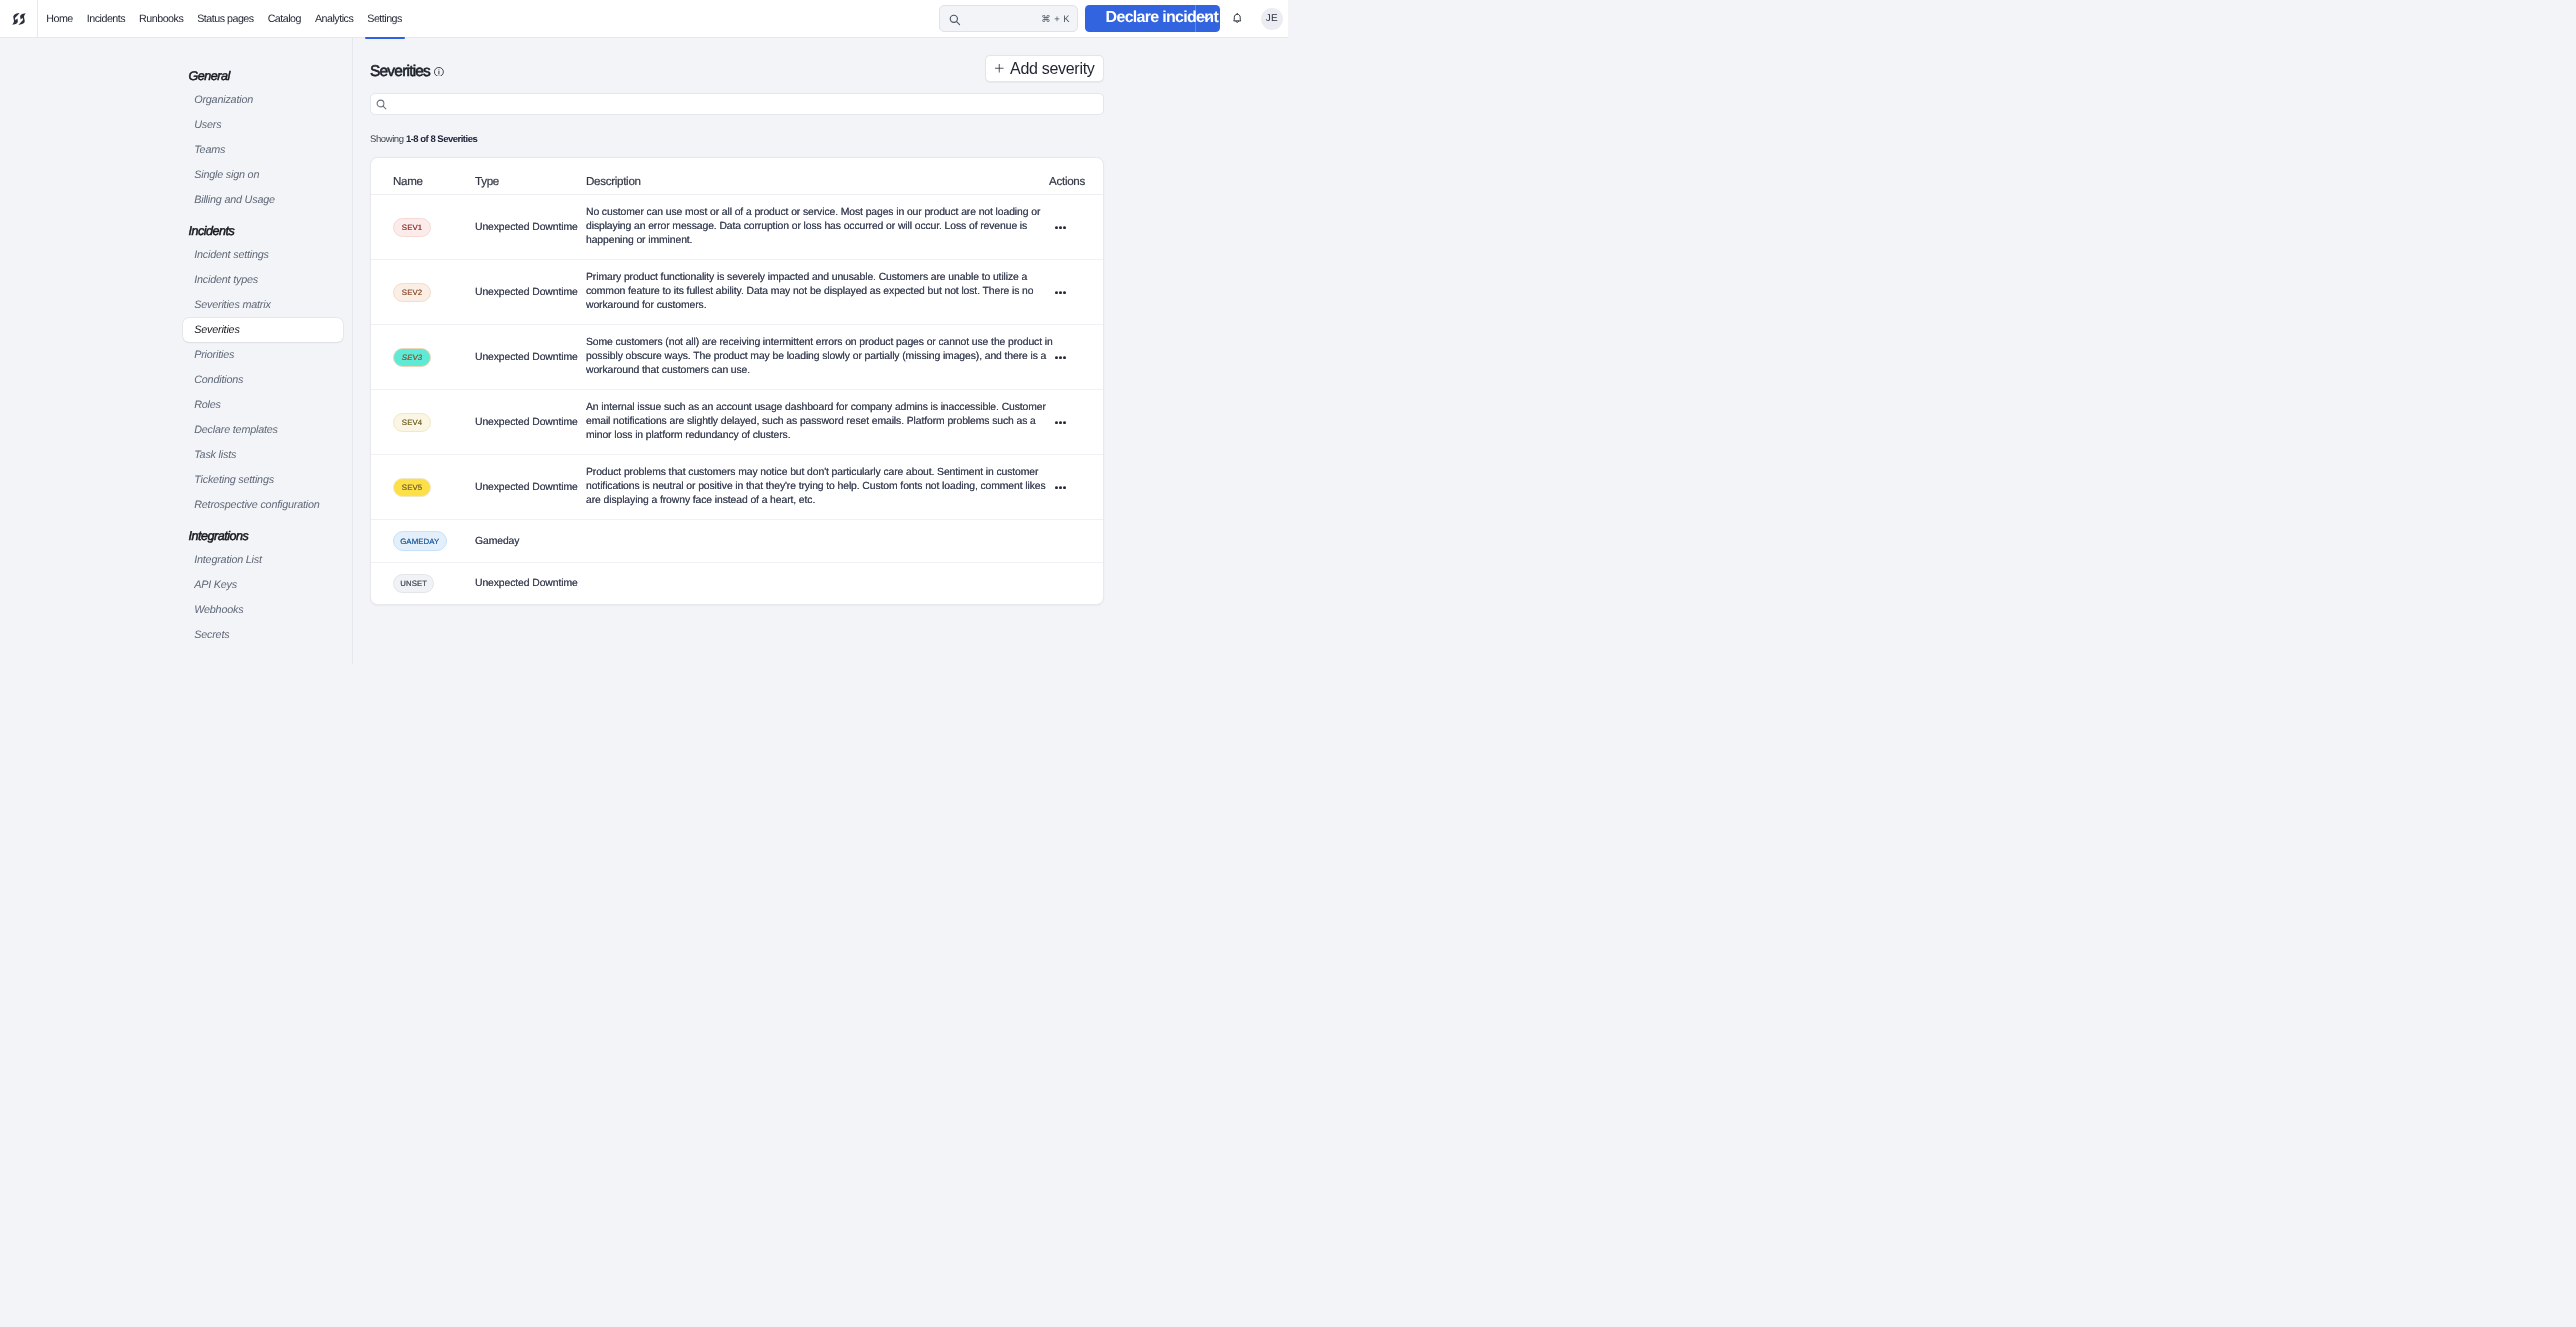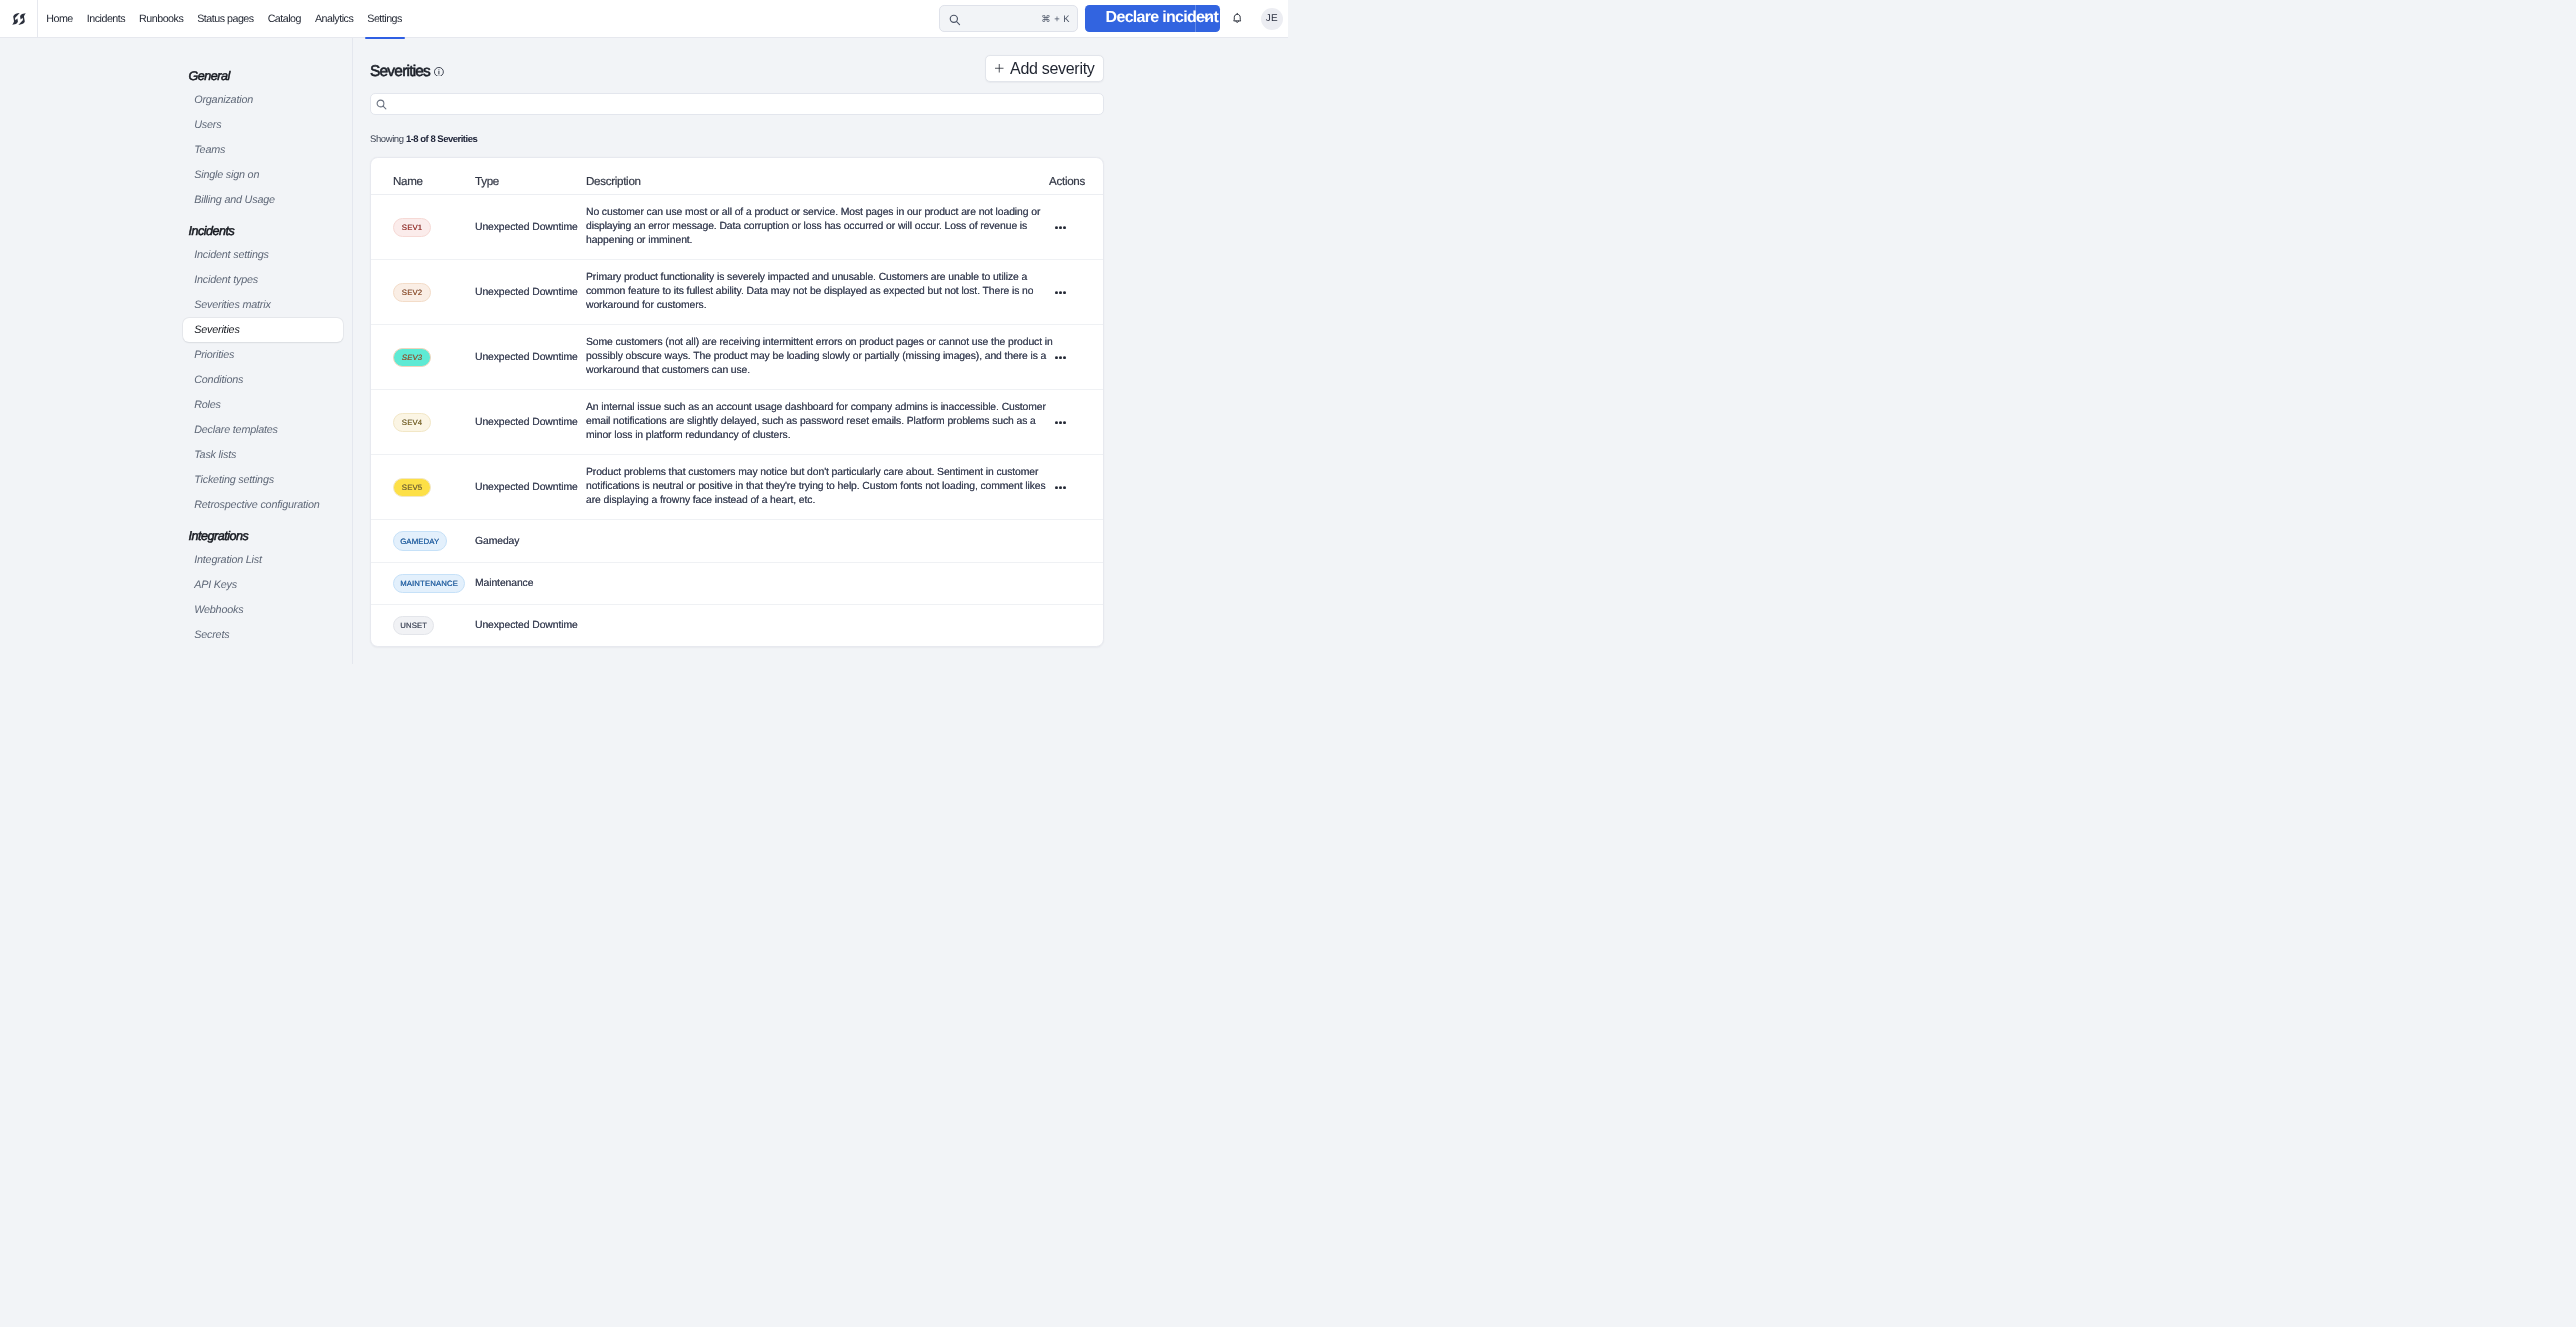--- a/index.html
+++ b/index.html
@@ -236,30 +236,24 @@
                       <circle cx="22.5" cy="4" r="3.5" fill="#242935"></circle>
                     </svg></span></td>
               </tr>
               <tr>
                 <td class="c-name rowpad"><span class="badge" style="background: rgb(227, 240, 252); color: rgb(31, 111, 192); border-color: rgb(198, 225, 248);">GAMEDAY</span></td>
                 <td class="c-type">Gameday</td>
                 <td class="c-desc desc"></td>
                 <td class="c-act"></td>
               </tr>
               <tr>
-                <td class="c-name rowpad"><span class="badge" style="background: rgb(227, 240, 252); color: rgb(31, 111, 192); border-color: rgb(198, 225, 248);">MAINTENANCE</span></td>
-                <td class="c-type">Maintenance</td>
+                <td class="c-name rowpad"><span class="badge" style="background: rgb(241, 242, 245); color: rgb(85, 92, 107); border-color: rgb(227, 229, 234);">UNSET</span></td>
+                <td class="c-type">Unexpected Downtime</td>
                 <td class="c-desc desc"></td>
                 <td class="c-act"></td>
               </tr>
-              <tr>
-                <td class="c-name rowpad"><span class="badge" style="background: rgb(241, 242, 245); color: rgb(85, 92, 107); border-color: rgb(227, 229, 234);">UNSET</span></td>
-                <td class="c-type">Unexpected Downtime</td>
-                <td class="c-desc desc"></td>
-                <td class="c-act"></td>
-              </tr>
             </tbody>
         </table>
       </div>
     </div>
   </main>
 </div>
 
 
 </body></html>

